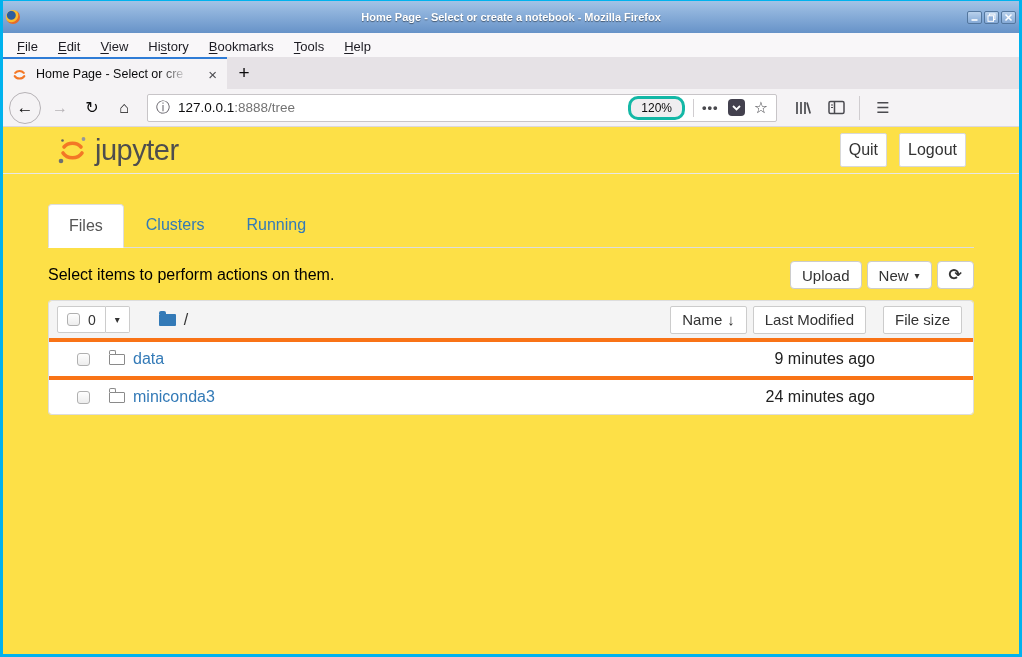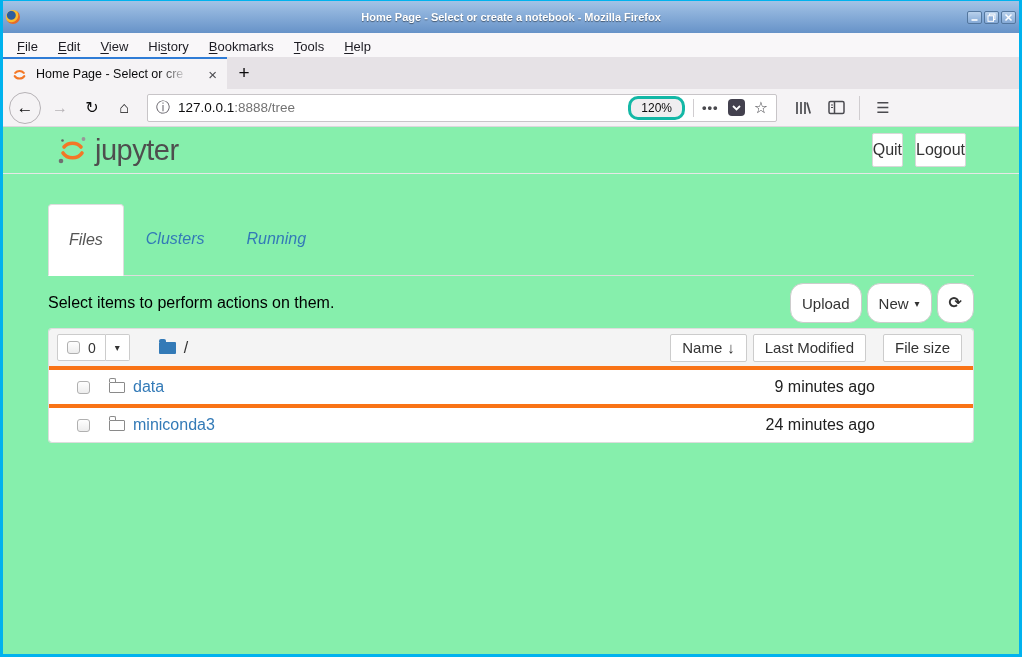--- a/index.html
+++ b/index.html
@@ -78,50 +78,50 @@
   .url-sep { width:1px; height:18px; background:#d0cdd0; margin:0 8px; }
   .dots { font-size:13px; color:#4a4a4f; letter-spacing:1px; font-weight:bold; }
   .pocket { width:17px; height:17px; border-radius:4px; background:#43414e; margin:0 9px;
     display:flex; align-items:center; justify-content:center; }
   .star { font-size:16px; color:#4a4a4f; }
   .right-icons { display:flex; align-items:center; margin-left:8px; gap:4px; }
   .toolbar-sep { width:1px; height:24px; background:#d0cdd0; margin:0 4px; }
   .hamburger { font-size:15px; color:#4a4a4f; }
 
   
-  .page { flex:1; background:#86efac; display:flex; flex-direction:column; overflow:hidden; }
+  .page { flex:1; background:#fde047; display:flex; flex-direction:column; overflow:hidden; }
 
   .jp-header {
     flex:0 0 47px; display:flex; align-items:center;
     padding:0 53px 0 52px; border-bottom:1px solid #e7e7e7;
   }
   .jp-logo { display:flex; align-items:center; gap:6px; }
   .jp-brand { font-size:29px; color:#4e4e4e; letter-spacing:-0.5px; }
   .jp-header-btns { margin-left:auto; display:flex; gap:12px; }
   .jp-btn-lg {
     background:#fff; border:1px solid #d8d8d8; border-radius:2px; color:#333;
-    font-size:16px; padding:7px 0; font-family:inherit;
+    font-size:16px; padding:7px 8px; font-family:inherit;
   }
 
   .jp-main { padding:0 45px; }
 
   .jp-tabs { margin-top:30px; display:flex; border-bottom:1px solid #ddd; }
-  .jtab { padding:26px 20px; font-size:16px; margin-right:2px;font-style:italic; }
+  .jtab { padding:12px 20px; font-size:16px; margin-right:2px; }
   .jtab.active {
     background:#fff; border:1px solid #ddd; border-bottom:1px solid #fff;
     border-radius:4px 4px 0 0; color:#555; margin-bottom:-1px;
   }
   .jtab.link { color:#337ab7; }
 
   .jp-actions { margin-top:13px; display:flex; align-items:center; height:28px; }
   .jp-msg { font-size:16px; color:#000; }
   .jp-action-btns { margin-left:auto; display:flex; gap:5px; align-items:center; }
   .jp-btn {
-    background:#fff; border:1px solid #ccc; border-radius:13px; color:#333;
-    font-size:15px; padding:3px 11px; height:40px; font-family:inherit;
+    background:#fff; border:1px solid #ccc; border-radius:4px; color:#333;
+    font-size:15px; padding:3px 11px; height:28px; font-family:inherit;
     display:flex; align-items:center; gap:6px;
   }
   .caret { font-size:10px; color:#333; }
   .refresh-glyph { font-size:16px; font-weight:bold; color:#333; line-height:1; }
 
   .jp-list { margin-top:11px; border:1px solid #ddd; border-radius:3px; }
   .jp-list-header {
     height:37px; background:#f4f4f4; display:flex; align-items:center;
     padding:0 11px 0 8px; border-radius:3px 3px 0 0;
   }

